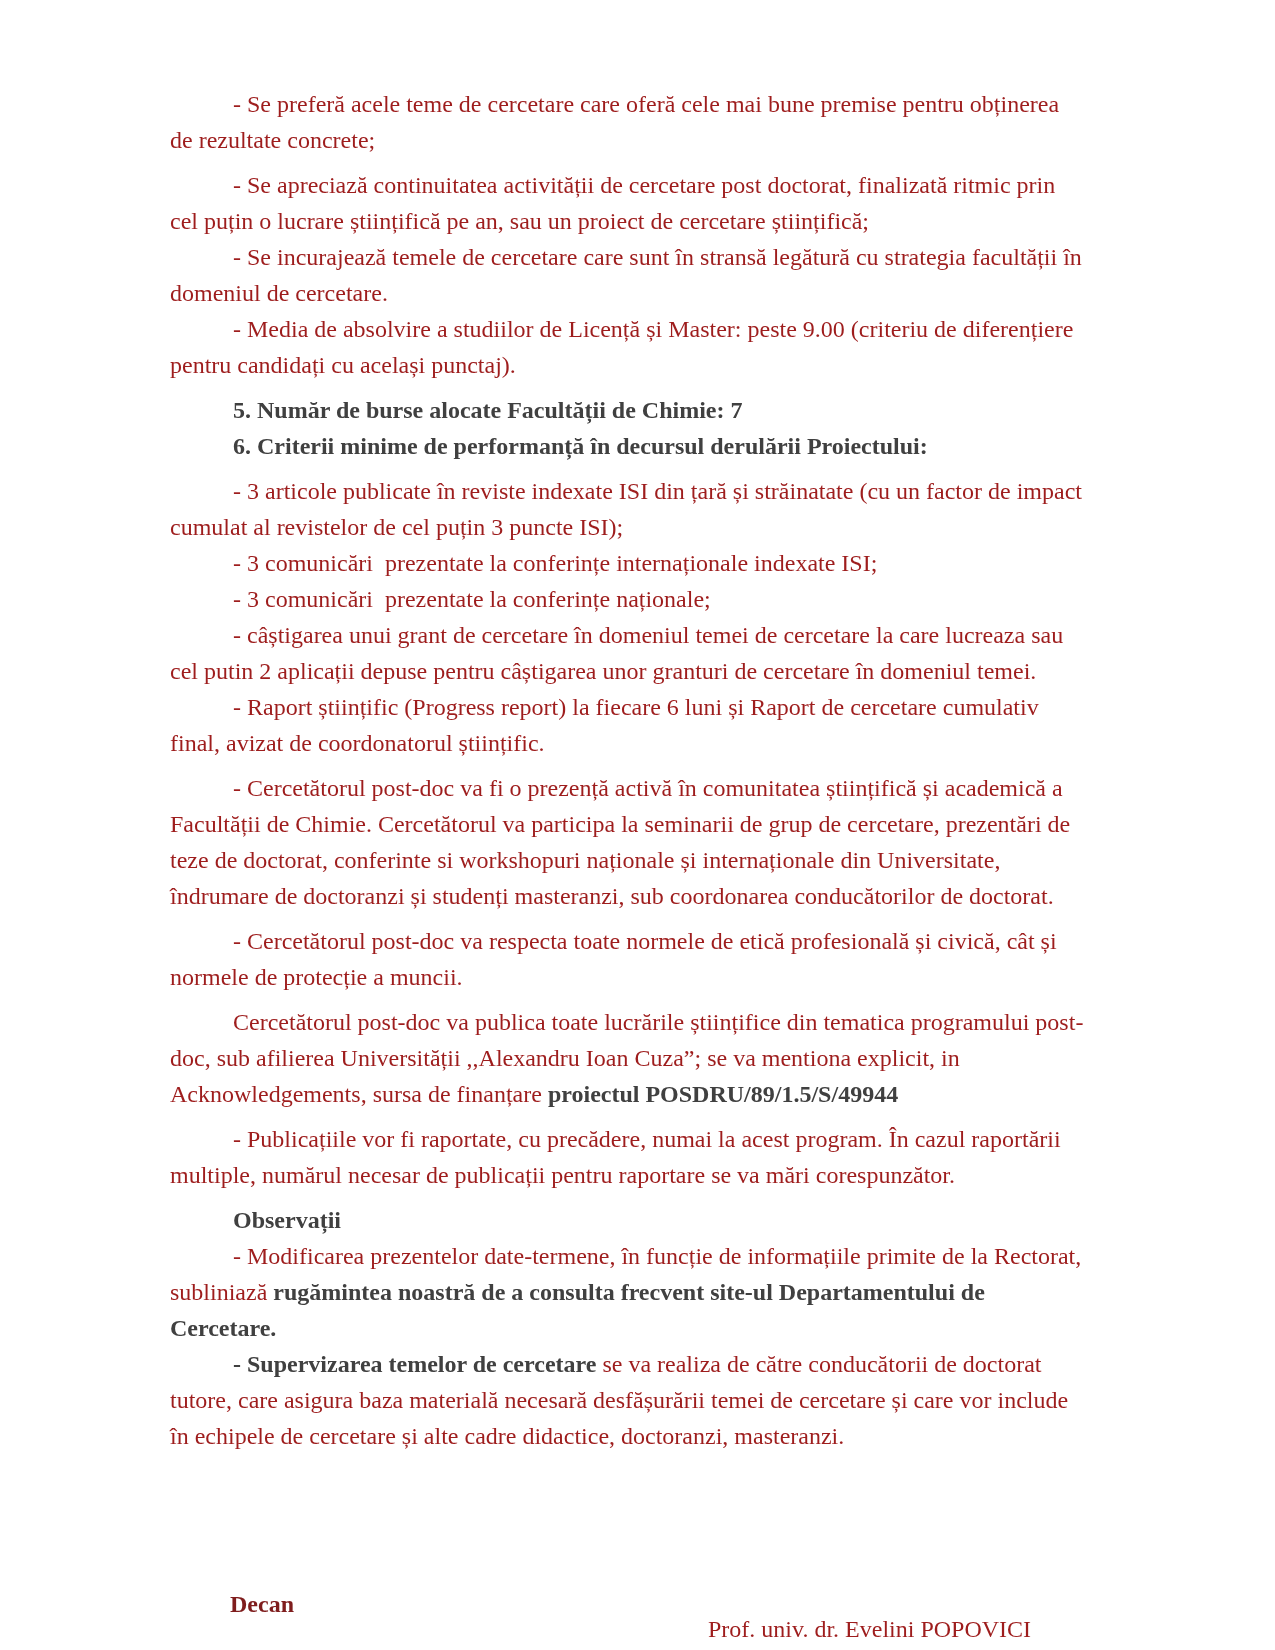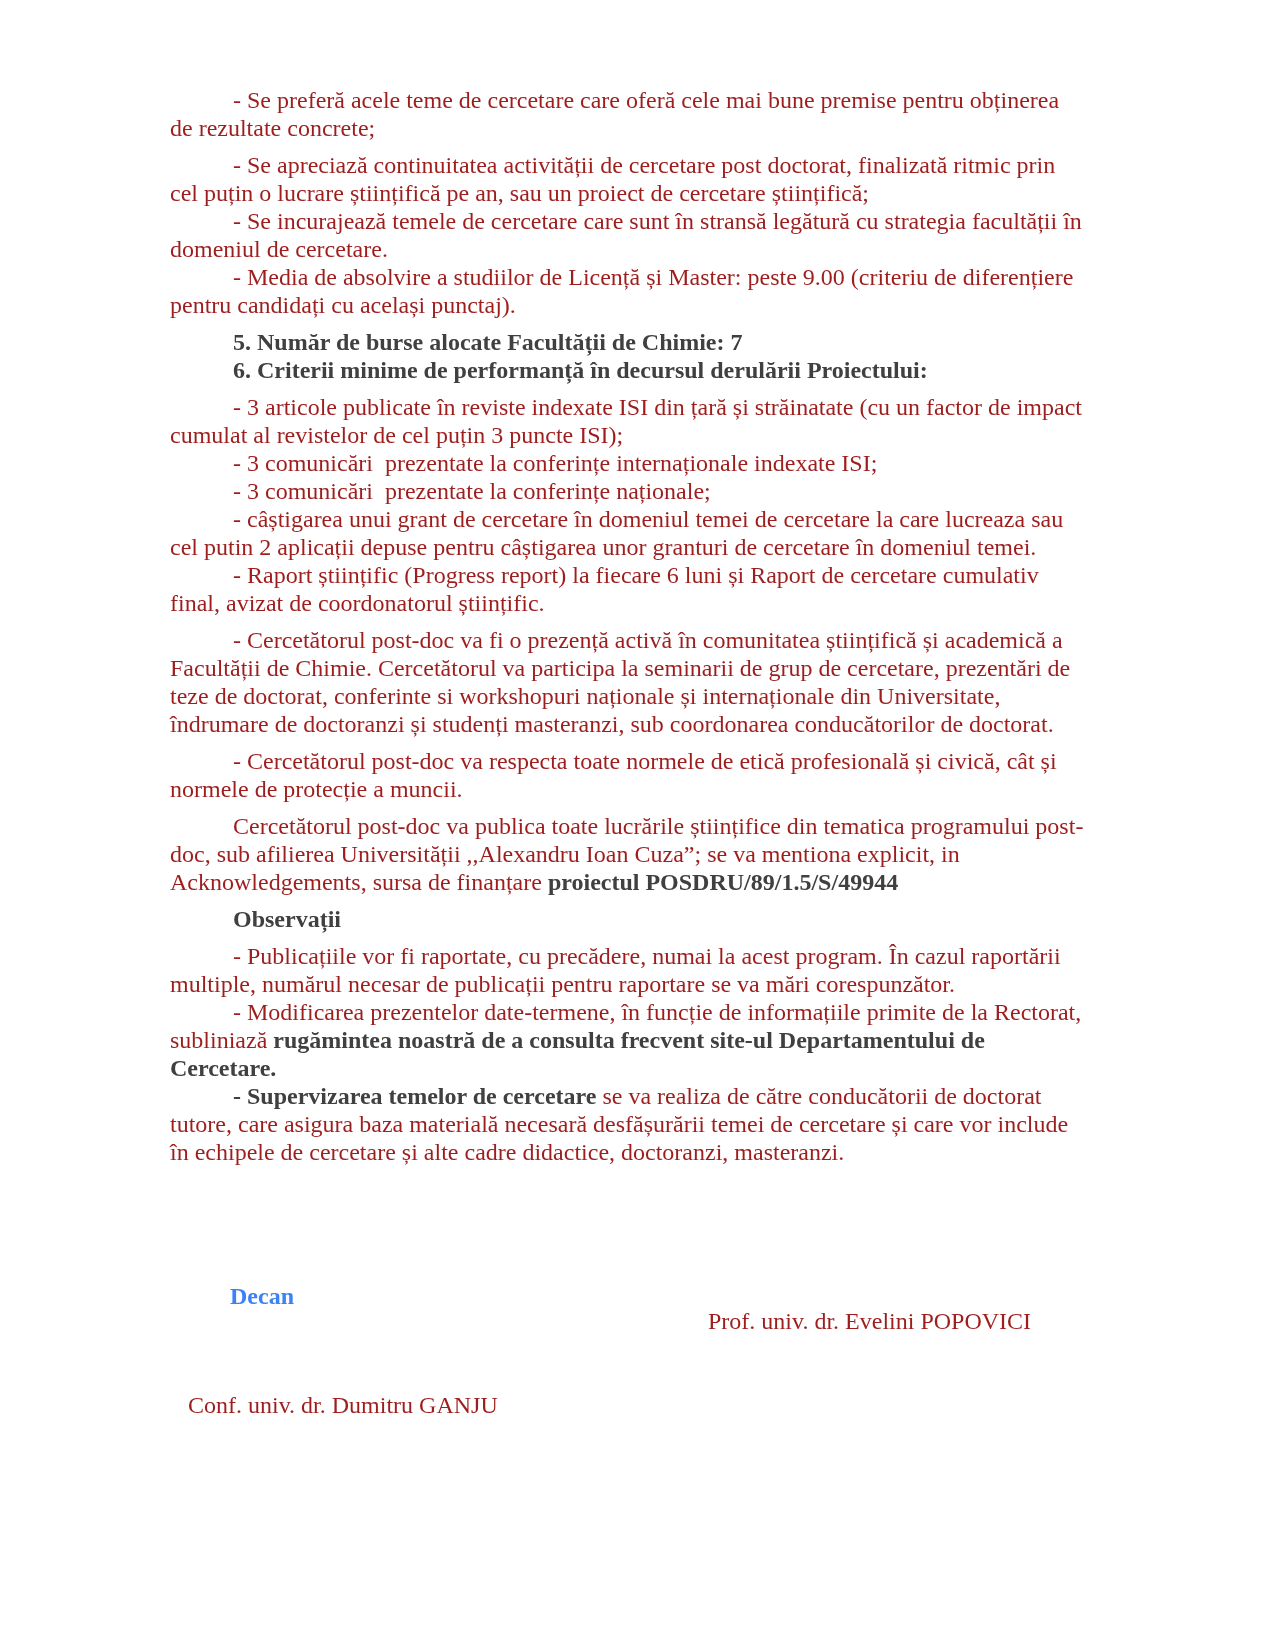--- a/index.html
+++ b/index.html
@@ -5,41 +5,41 @@
   html, body { margin: 0; padding: 0; background: #ffffff; }
   .page {
     position: relative;
     width: 1265px;
     height: 1650px;
     background: #ffffff;
     box-sizing: border-box;
     padding: 86px 167px 0 170px;
     font-family: "Liberation Serif", "DejaVu Serif", serif;
     font-size: 24px;
-    line-height: 28px;
+    line-height: 36px;
     color: #9e1d1d;
     overflow: hidden;
   }
   .para {
     margin: 0;
     text-indent: 63px;
     white-space: pre-wrap;
   }
   .para.sb { margin-top: 9px; }
   .para.heading { font-weight: bold; color: #b01212; }
   .b { font-weight: bold; color: #404040; }
   .i { }
   .sig-row {
     display: flex;
     margin-top: 60px;
     white-space: pre-wrap;
   }
   .sig-col-left  { width: 500px; box-sizing: border-box; }
   .sig-col-right { flex: 1; box-sizing: border-box; }
-  .sig-title { font-weight: bold; color: #3b82f6; margin: 0; }
+  .sig-title { font-weight: bold; color: #7f1d1d; margin: 0; }
   .sig-col-left  .sig-title { padding-left: 60px; }
   .sig-col-right .sig-title { padding-left: 0; }
   .sig-name { margin: 25px 0 0 0; }
   .sig-col-left  .sig-name { padding-left: 18px; }
   .sig-col-right .sig-name { padding-left: 38px; }
 </style>
 </head>
 <body>
 
 <div class="page">
@@ -65,23 +65,23 @@
 final, avizat de coordonatorul științific.</span></p>
       <p class="para sb"><span>- Cercetătorul post-doc va fi o prezență activă în comunitatea științifică și academică a
 Facultății de Chimie. Cercetătorul va participa la seminarii de grup de cercetare, prezentări de
 teze de doctorat, conferinte si workshopuri naționale și internaționale din Universitate,
 îndrumare de doctoranzi și studenți masteranzi, sub coordonarea conducătorilor de doctorat.</span></p>
       <p class="para sb"><span>- Cercetătorul post-doc va respecta toate normele de etică profesională și civică, cât și
 normele de protecție a muncii.</span></p>
       <p class="para sb"><span>Cercetătorul post-doc va publica toate lucrările științifice din tematica programului post-
 doc, sub afilierea Universității ,,Alexandru Ioan Cuza”; se va mentiona explicit, in
 </span><span class="i">Acknowledgements</span><span>, sursa de finanțare </span><span class="b">proiectul POSDRU/89/1.5/S/49944</span></p>
-      <p class="para heading sb"><span class="b">Observații</span></p>
       <p class="para sb"><span>- Publicațiile vor fi raportate, cu precădere, numai la acest program. În cazul raportării
 multiple, numărul necesar de publicații pentru raportare se va mări corespunzător.</span></p>
+      <p class="para heading sb"><span class="b">Observații</span></p>
       <p class="para"><span>- Modificarea prezentelor date-termene, în funcție de informațiile primite de la Rectorat,
 subliniază </span><span class="b">rugămintea noastră de a consulta frecvent site-ul Departamentului de
 Cercetare.</span></p>
       <p class="para"><span class="b">- Supervizarea temelor de cercetare</span><span> se va realiza de către conducătorii de doctorat
 tutore, care asigura baza materială necesară desfășurării temei de cercetare și care vor include
 în echipele de cercetare și alte cadre didactice, doctoranzi, masteranzi.</span></p>
     </div>
 
   <div class="sig-row">
     <div class="sig-col-left">

